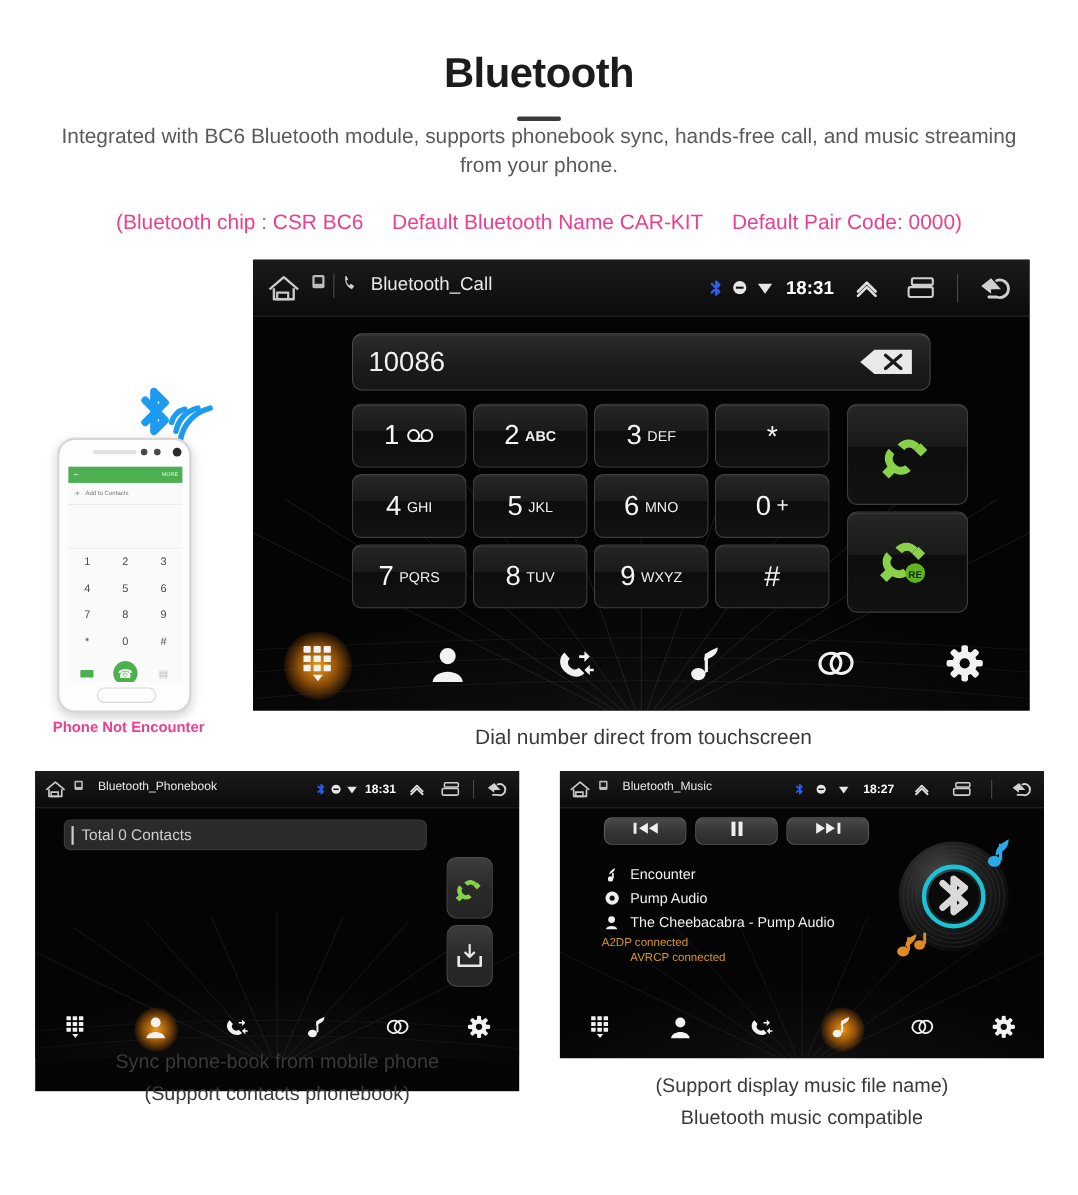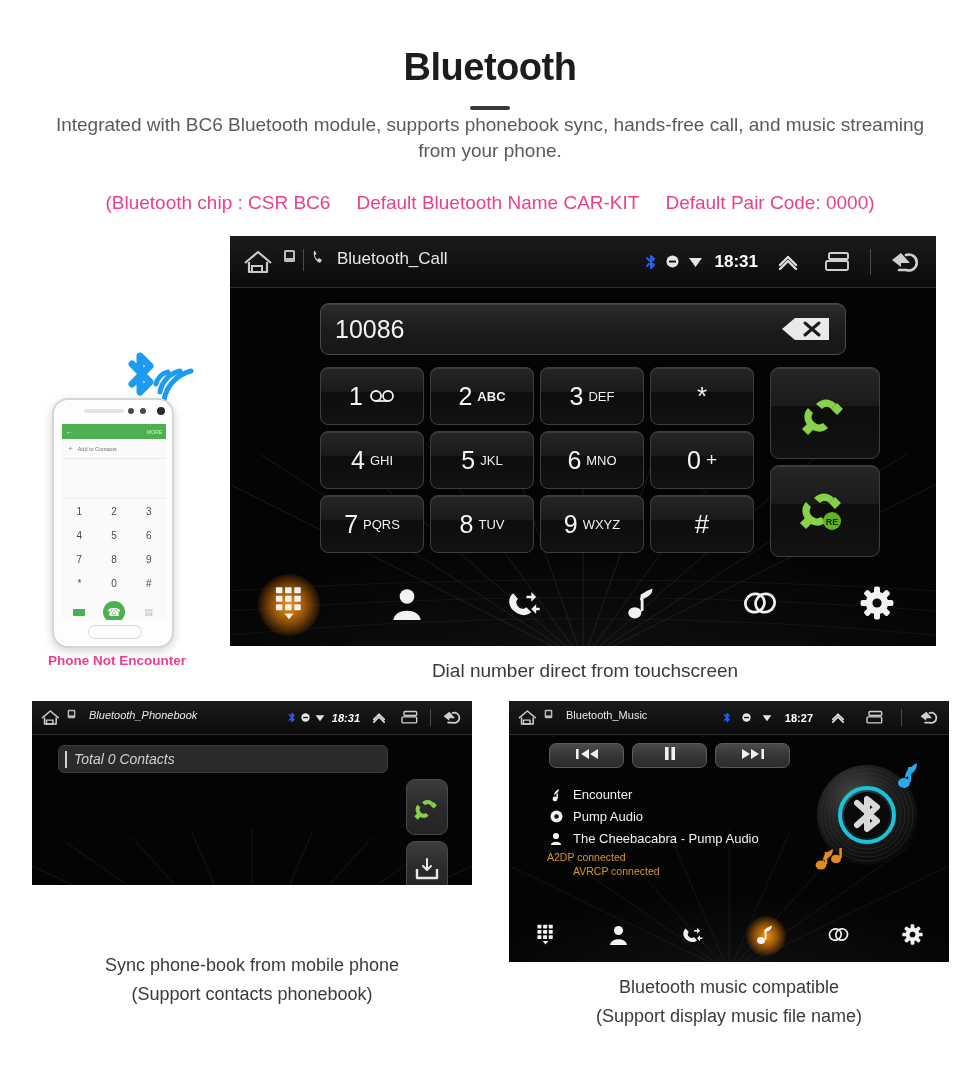--- a/index.html
+++ b/index.html
@@ -406,21 +406,21 @@
                 <circle cx="12.5" cy="12.5" r="8.2" fill="#f2f2f2"></circle>
                 <circle cx="12.5" cy="12.5" r="3.4" fill="#0a0a0a"></circle>
               </svg></span>
           </div>
         </div>
     </div>
   </div>
 
   <div class="cap" style="left:240px; top:660px; width:690px; font-size:19px;">Dial number direct from touchscreen</div>
 
-  <div class="unit" style="left:32px; top:701px; width:440px; height:184px;font-style:italic;">
+  <div class="unit" style="left:32px; top:701px; width:440px; height:291px;">
 
     <div class="statusbar" style="height:34px; padding:0 8px;">
       <div class="sb-left" style="gap:5px;">
         <svg width="22" height="17" viewBox="0 0 34 26">
           <path d="M3 14 L16 3 L29 14" fill="none" stroke="#c9c9c9" stroke-width="2.4" stroke-linejoin="round"></path>
           <path d="M7 13 V23 H25 V13" fill="none" stroke="#c9c9c9" stroke-width="2.4" stroke-linejoin="round"></path>
           <path d="M10 17 h10 v6 h-10 z" fill="none" stroke="#c9c9c9" stroke-width="2.2"></path>
         </svg>
         <svg width="9" height="10" viewBox="0 0 13 14">
           <rect x="1" y="1" width="11" height="12" rx="1.5" fill="#bdbdbd"></rect>
@@ -760,17 +760,17 @@
                 <rect x="10.3" y="0.4" width="4.4" height="7" rx="1.4" fill="#f2f2f2" transform="rotate(315 12.5 12.5)"></rect>
                 <circle cx="12.5" cy="12.5" r="8.2" fill="#f2f2f2"></circle>
                 <circle cx="12.5" cy="12.5" r="3.4" fill="#0a0a0a"></circle>
               </svg></span>
           </div>
         </div>
     </div>
   </div>
 
   <div class="cap" style="left:509px; top:973px; width:440px; font-size:18px; line-height:1.6;">
+    <div>(Support display music file name)</div>
     <div>Bluetooth music compatible</div>
-    <div>(Support display music file name)</div>
   </div>
 
 </div>
 
 </body></html>

